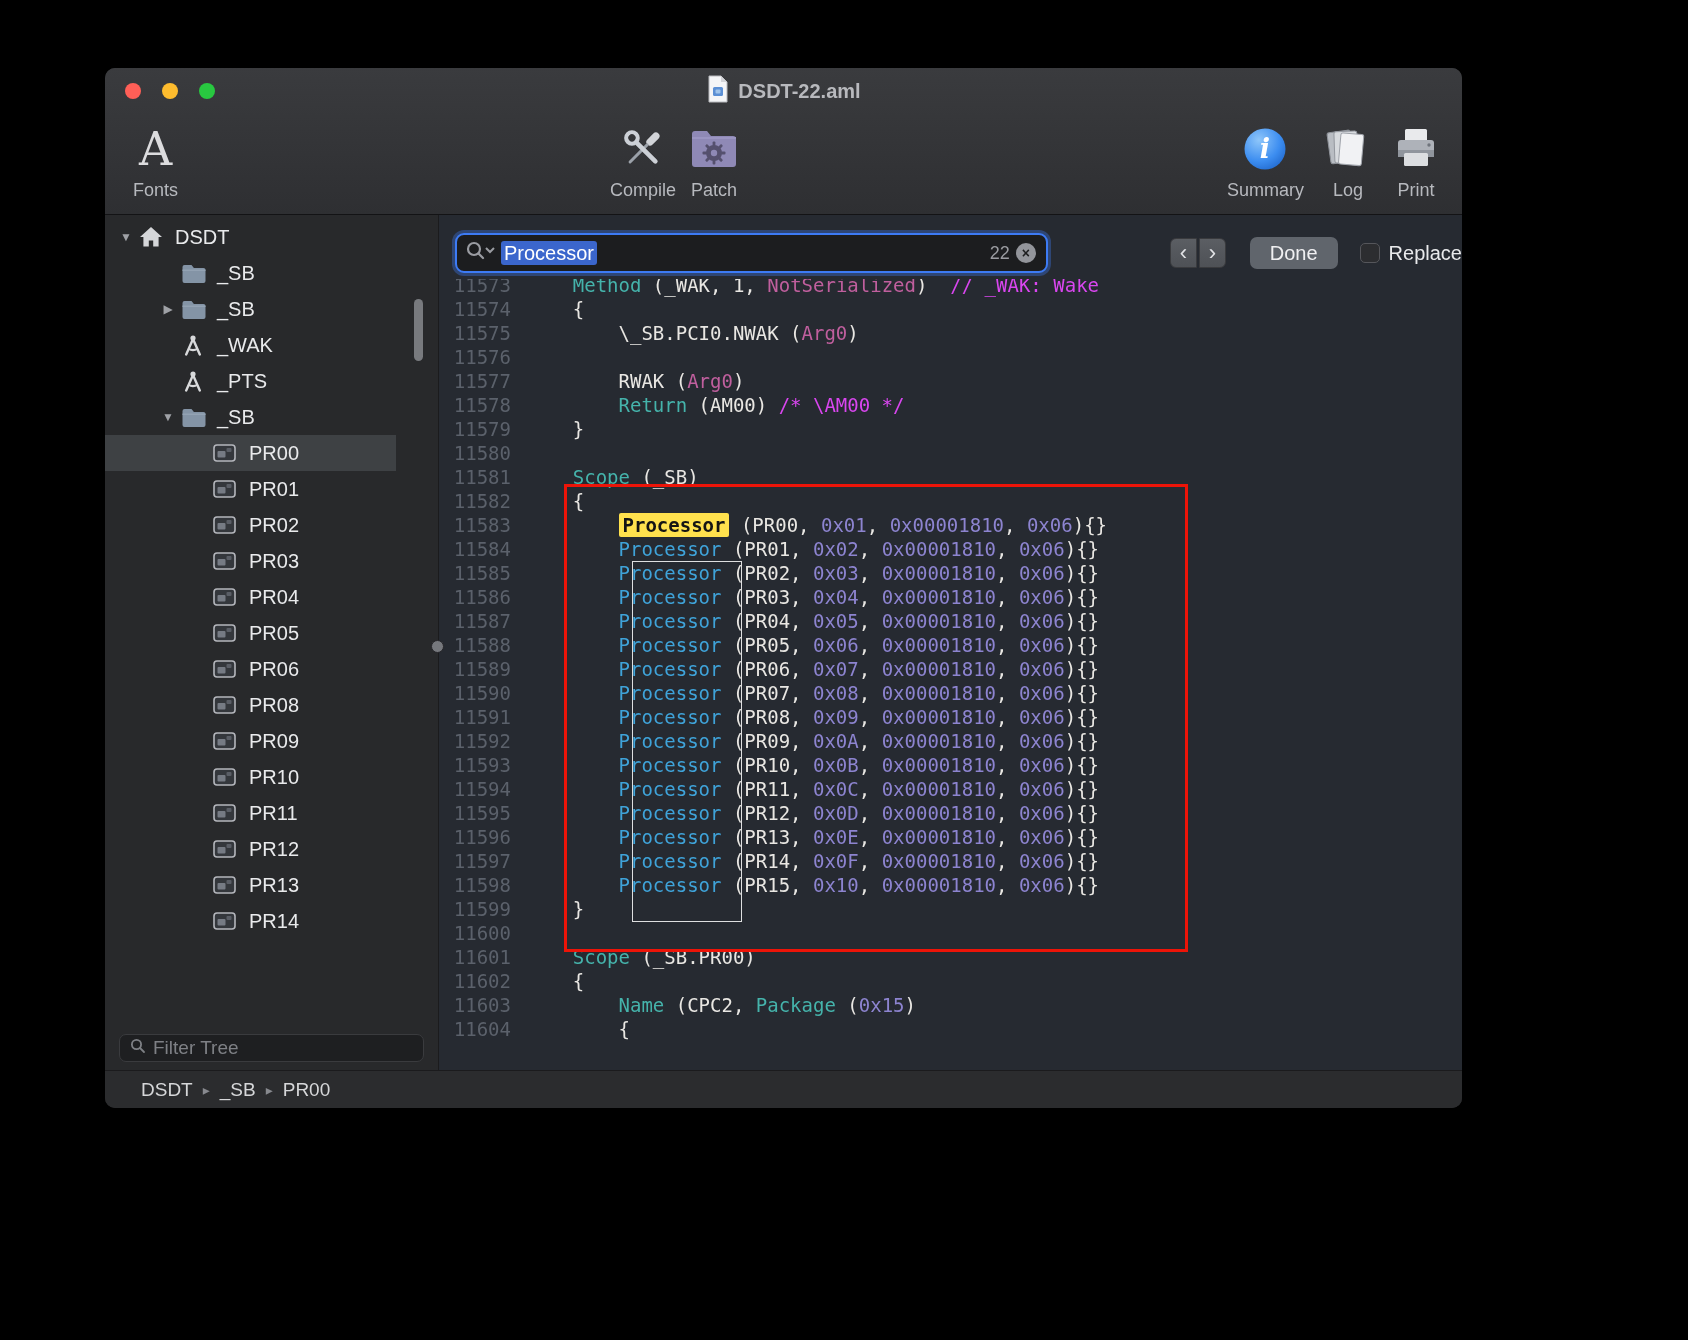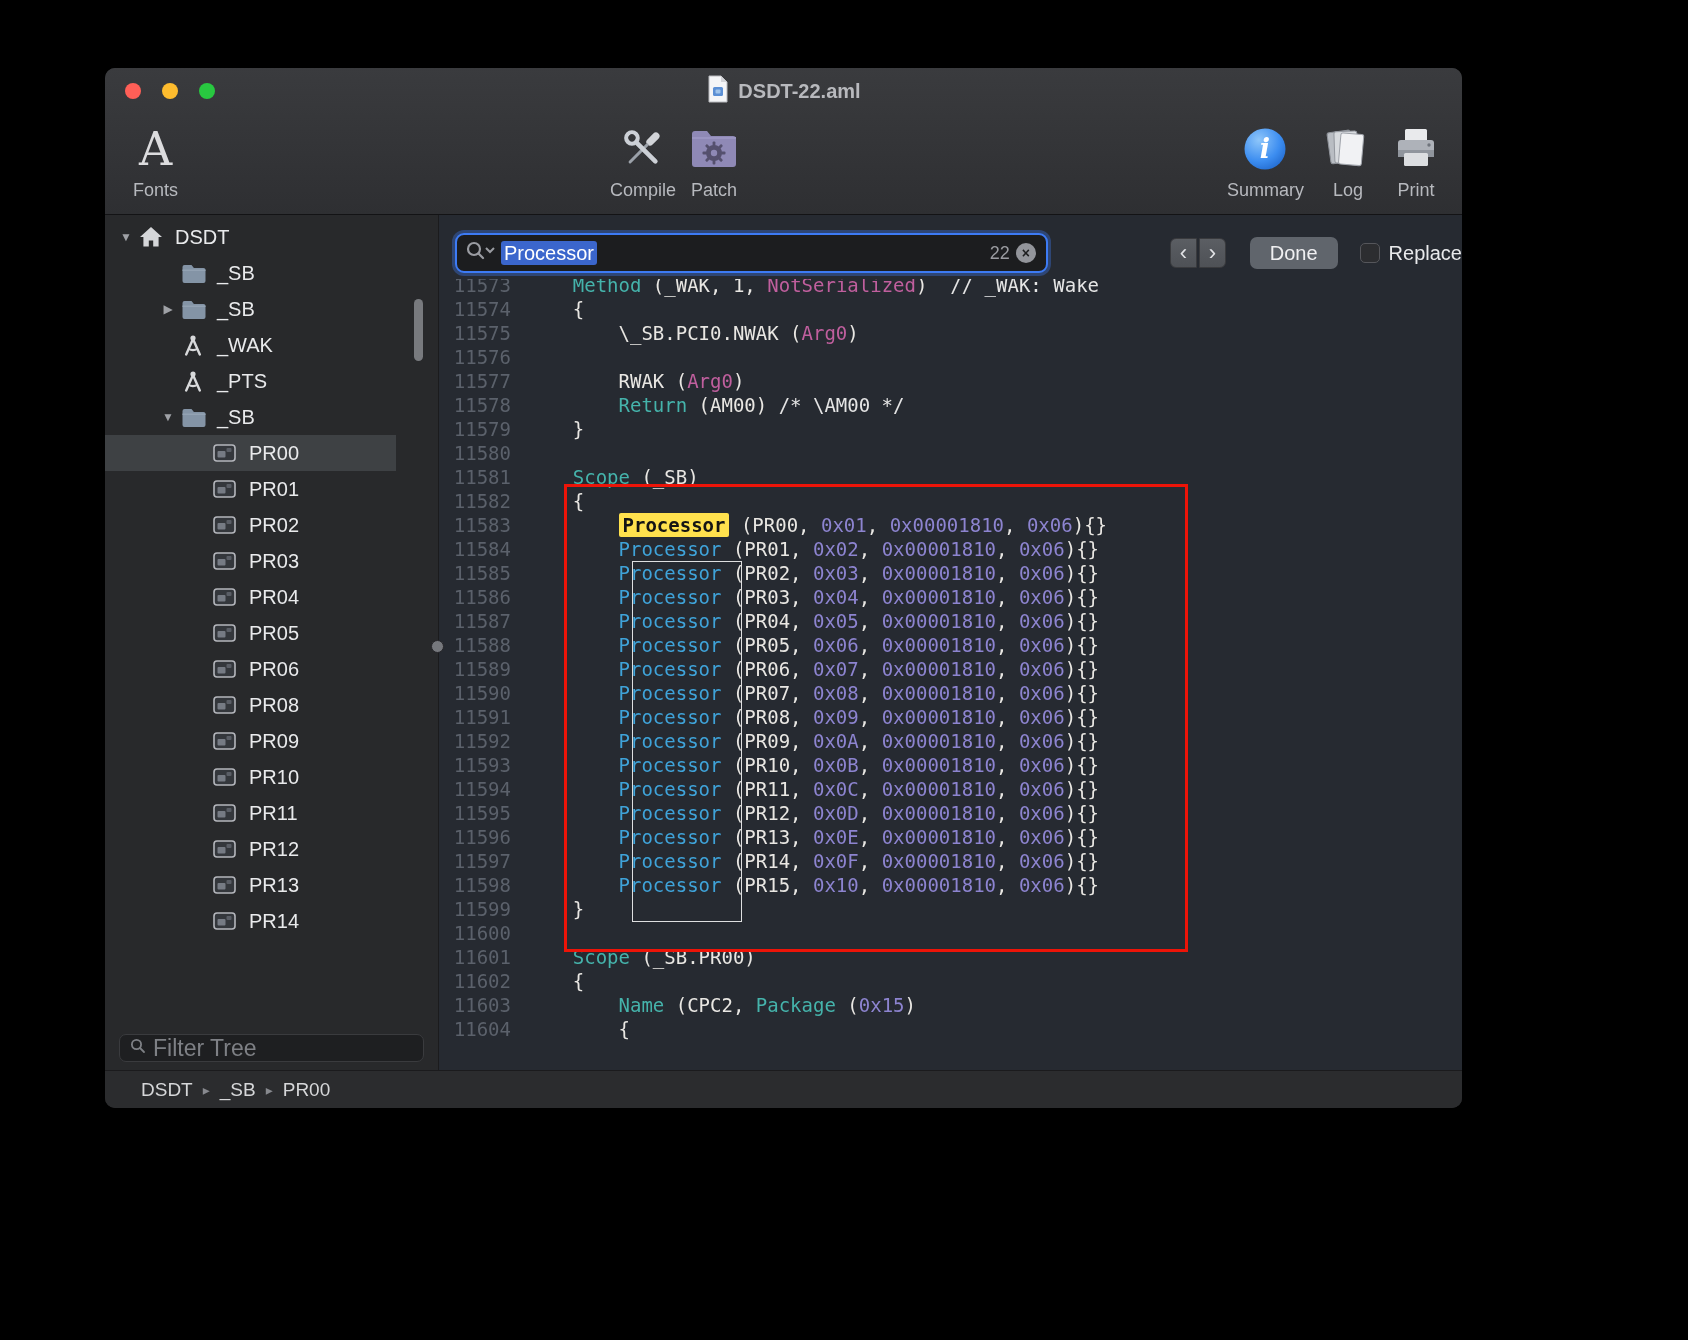--- a/index.html
+++ b/index.html
@@ -37,21 +37,21 @@
   .tree-row { display:flex; align-items:center; height:36px; margin-right:42px; }
   .tree-row.selected { background:#3e4144; }
   .lvl0 { padding-left:8px; } .lvl1 { padding-left:50px; } .lvl2 { padding-left:82px; }
   .disc { width:26px; flex:none; text-align:center; font-size:12px; color:#9fa1a6; }
   .ticon { width:34px; flex:none; display:inline-flex; align-items:center; }
   .tlabel { font-size:20px; color:#e9eaec; padding-left:2px; white-space:nowrap; }
   .sb-scroll-track { position:absolute; right:12px; top:2px; bottom:48px; width:15px; }
   .sb-scroll-thumb { position:absolute; right:3px; top:82px; width:9px; height:62px; border-radius:5px; background:#86888d; opacity:.85; }
   .filter-row { flex:none; height:44px; padding:8px 14px; }
   .filter-field { height:28px; border-radius:7px; background:#1e1f21; border:1px solid #3a3b3e; display:flex; align-items:center; gap:7px; padding:0 10px; }
-  .filter-ph { color:#7e8085; font-size:23px; }
+  .filter-ph { color:#7e8085; font-size:19px; }
 
   .divider { width:1px; background:#1b1b1d; flex:none; }
   .split-handle { position:absolute; left:326px; top:425px; width:13px; height:13px; border-radius:50%; background:#76787d; border:1px solid #26262a; z-index:6; }
 
   .main { flex:1; background:#262a31; display:flex; flex-direction:column; min-width:0; }
 
   
   .search-row { flex:none; height:64px; display:flex; align-items:center; padding:12px 0 0 16px; }
   .search-field {
     width:700px; height:40px; background:#1c1d1f; border:2px solid #3d7bf5;
@@ -74,21 +74,21 @@
   
   .editor { flex:1; position:relative; overflow:hidden; font-family:"DejaVu Sans Mono", monospace; font-size:19px; }
   .code-lines { margin-top:-6px; }
   .code-line { display:flex; height:24px; line-height:24px; white-space:pre; }
   .ln { flex:none; width:88px; padding-right:16px; text-align:right; color:#5b616b; }
   .code { white-space:pre; }
   .c-pl { color:#e9e7e3; }
   .c-kw { color:#45b3ab; }
   .c-mg { color:#c05f9e;margin-top:32px; }
   .c-pu { color:#8d84d0; }
-  .c-cm { color:#e5e5e5; }
+  .c-cm { color:#d946ef; }
   .c-mt { color:#3fa3d9; }
   .c-mc { background:#ffe14d; color:#141414; font-weight:bold; padding:1px 4px; border-radius:2px; }
   .match-outline { position:absolute; left:calc(104px + 8ch - 3px); top:282px; width:calc(9ch + 8px); height:361px; border:1.5px solid rgba(255,255,255,.85); pointer-events:none; }
   .red-annotation { position:absolute; left:calc(104px + 2ch - 2px); top:205px; width:624px; height:468px; border:3px solid #ed1408; pointer-events:none; z-index:5; }
 
   
   .bottombar { flex:none; height:38px; background:#2b2c2e; border-top:1px solid #1b1b1d; display:flex; align-items:center; padding-left:36px; gap:10px; }
   .bc-item { color:#d6d7d9; font-size:19px; }
   .bc-sep { color:#87898e; font-size:14px; }
 </style>

